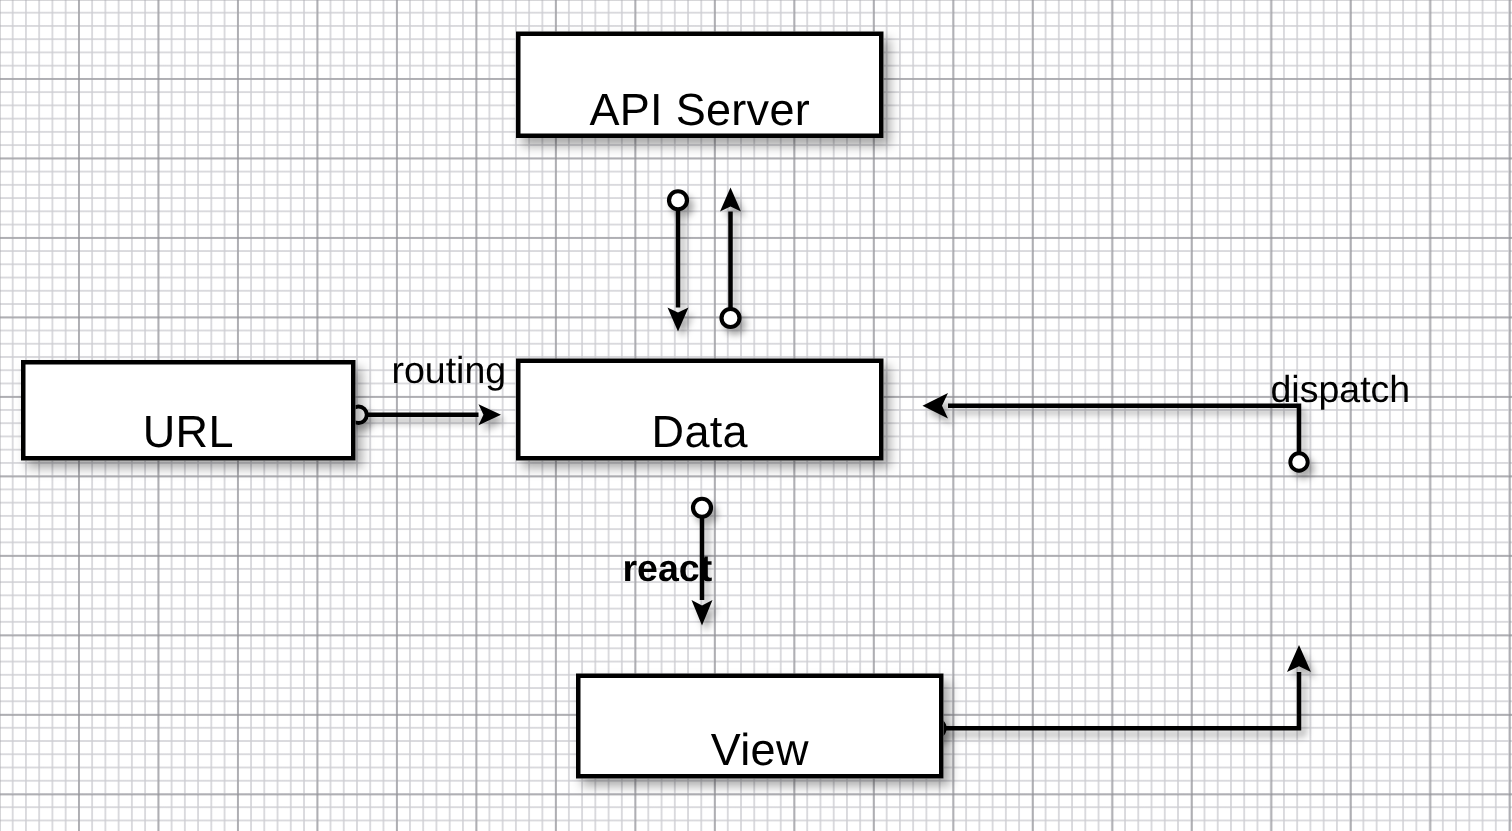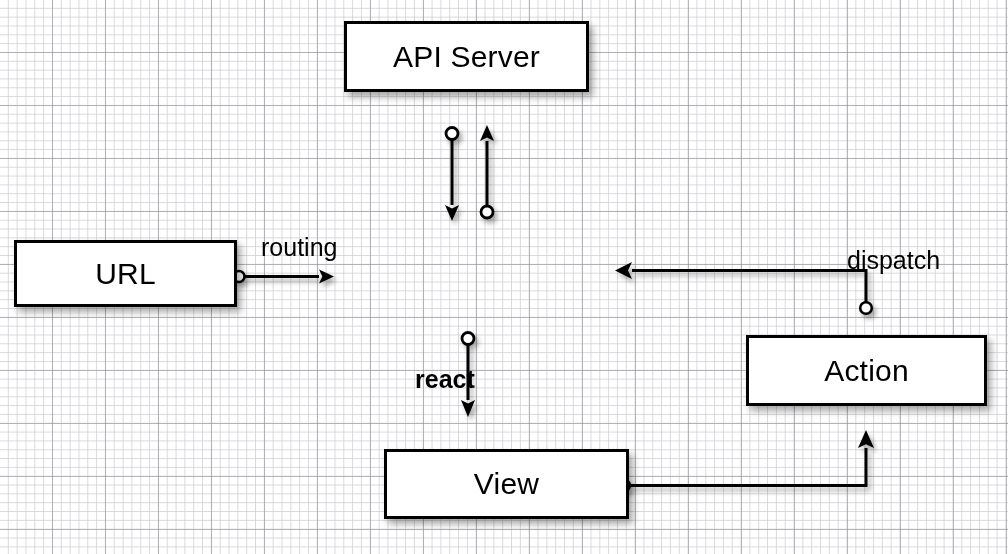--- a/index.html
+++ b/index.html
@@ -34,21 +34,21 @@
     width: 1008px;
     height: 554px;
     pointer-events: none;
   }
   .node {
     position: absolute;
     box-sizing: border-box;
     background: #ffffff;
     border: 3px solid #000000;
     display: flex;
-    align-items: center;
+    align-items: flex-end;
     justify-content: center;
     box-shadow: 4px 5px 7px rgba(0,0,0,0.34);
   }
   .node-label {
     font-size: 30px;
     line-height: 1;
     color: #000000;
     letter-spacing: 0.2px;
     white-space: nowrap;
   }
@@ -128,28 +128,28 @@
   </svg>
 
   <div class="node" id="node-api">
     <span class="node-label">API Server</span>
   </div>
 
   <div class="node" id="node-url">
     <span class="node-label">URL</span>
   </div>
 
+  <div class="node" id="node-data">
+    <span class="node-label">Data</span>
+  </div>
 
   <div class="node" id="node-view">
     <span class="node-label">View</span>
   </div>
 
-  <div class="node" id="node-action">
-    <span class="node-label">Action</span>
-  </div>
 
   <div class="edge-label" id="label-routing">routing</div>
 
   <div class="edge-label" id="label-react">react</div>
 
   <div class="edge-label" id="label-dispatch">dispatch</div>
 
 </div>
 
 </body></html>

